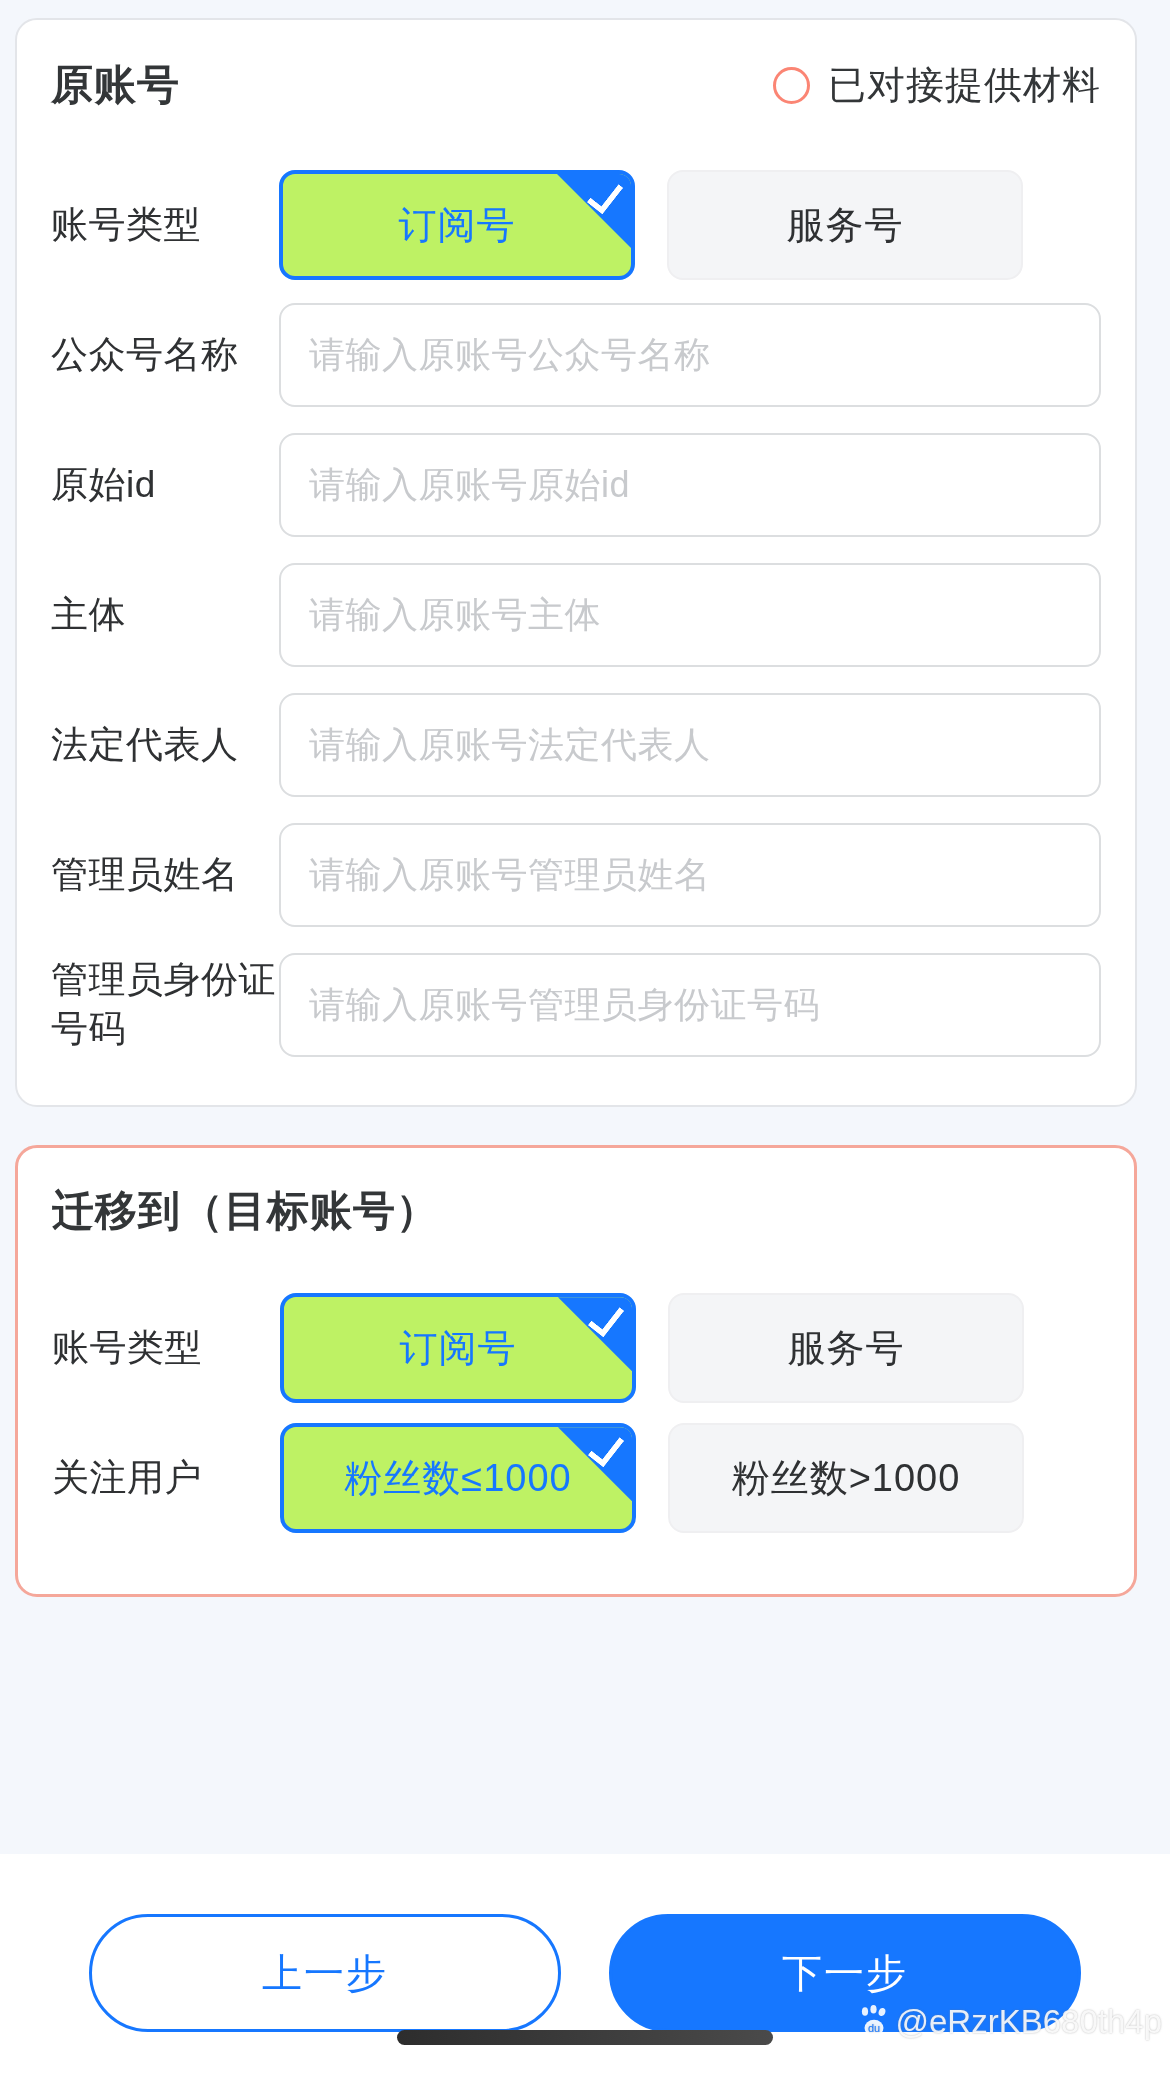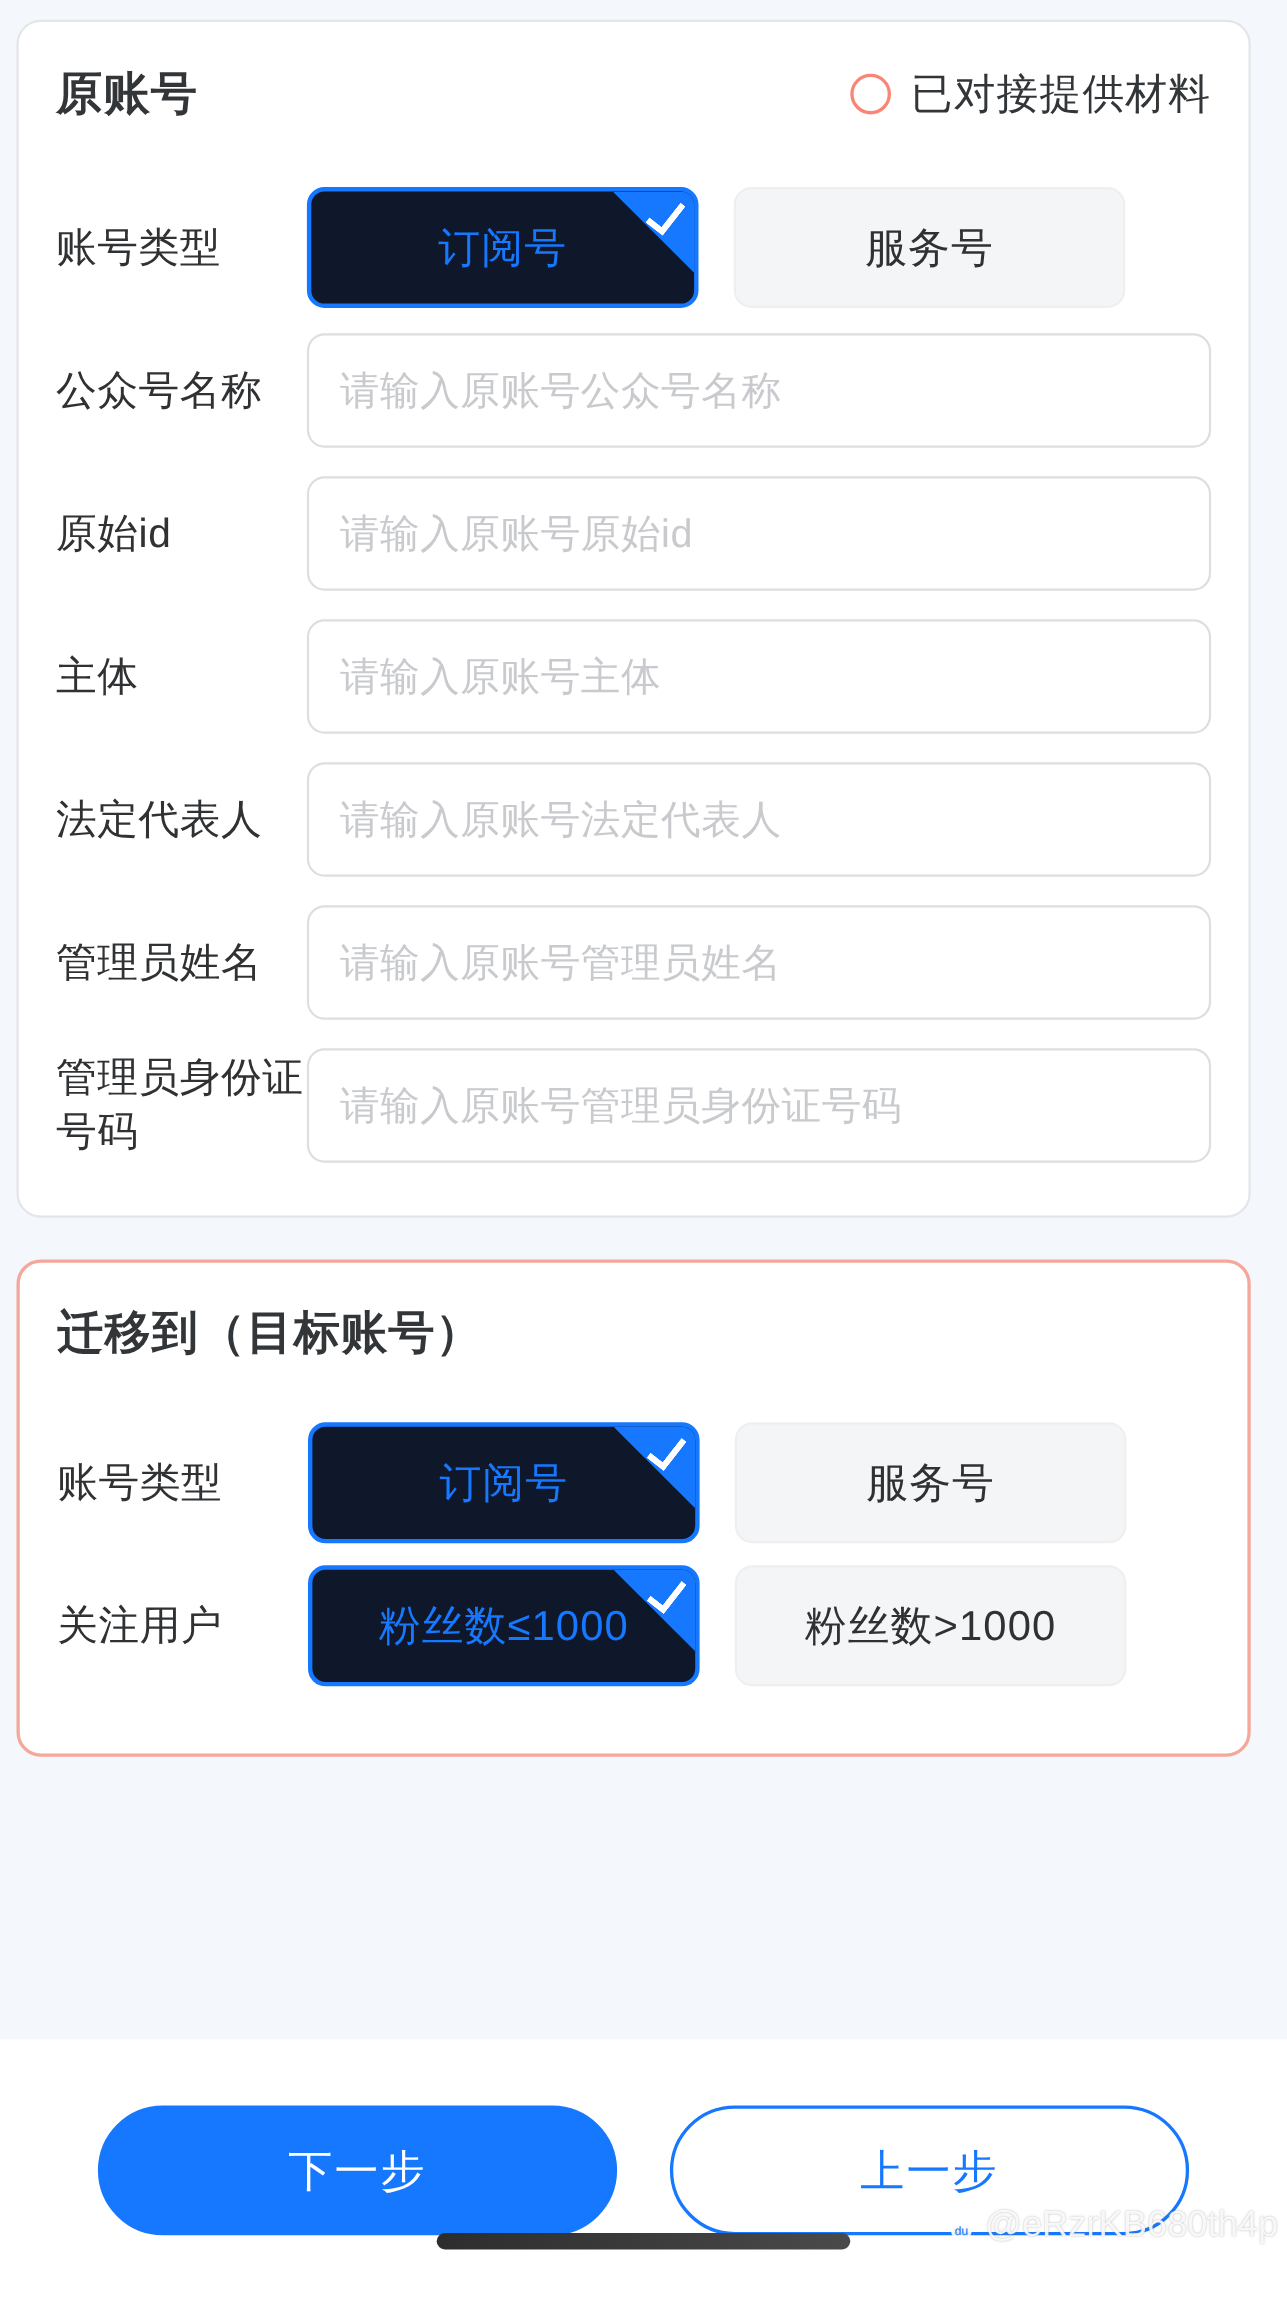--- a/index.html
+++ b/index.html
@@ -150,21 +150,21 @@
     letter-spacing: 1px;
     overflow: hidden;
     background: #f4f5f7;
     border: 2px solid #efeff1;
     color: #2f3133;
     cursor: pointer;
     flex: 0 0 auto;
   }
 
   .chip.selected {
-    background: #0f172a;
+    background: #bef264;
     border: 4px solid #1677ff;
     color: #1677ff;
   }
 
   .chip .corner {
     display: none;
   }
 
   .chip.selected .corner {
     display: block;
@@ -391,22 +391,22 @@
             </div>
           </div>
         </div>
       </div>
 
     </section>
 
   </div>
 
   <div class="action-bar">
+    <div class="btn prev">上一步</div>
     <div class="btn next">下一步</div>
-    <div class="btn prev">上一步</div>
   </div>
 
   <div class="watermark">
     <span class="paw">
       <svg viewBox="0 0 36 36" width="36" height="36" aria-hidden="true">
         <ellipse cx="9" cy="7.5" rx="3.1" ry="4.3" fill="#ffffff" opacity="0.9"></ellipse>
         <ellipse cx="17.5" cy="5.2" rx="3.1" ry="4.3" fill="#ffffff" opacity="0.9"></ellipse>
         <ellipse cx="26" cy="8" rx="3.3" ry="4.1" fill="#ffffff" opacity="0.9" transform="rotate(18 26 8)"></ellipse>
         <ellipse cx="18" cy="24" rx="9.5" ry="8.2" fill="#ffffff" opacity="0.92"></ellipse>
         <text x="18" y="28" font-size="11" text-anchor="middle" fill="#1677ff" font-family="Liberation Sans, sans-serif">du</text>

